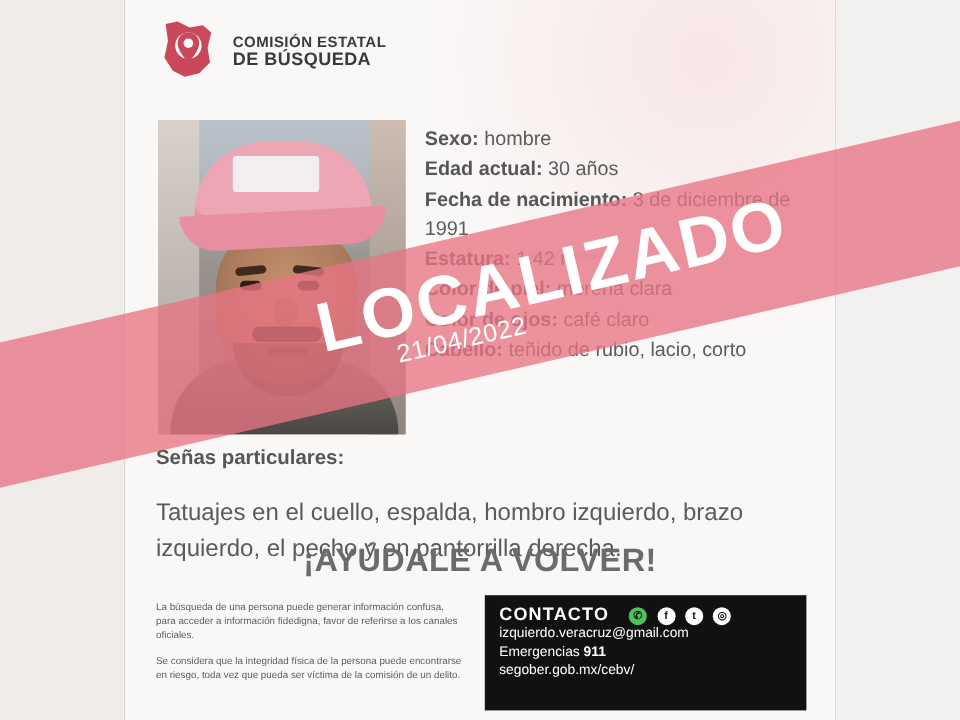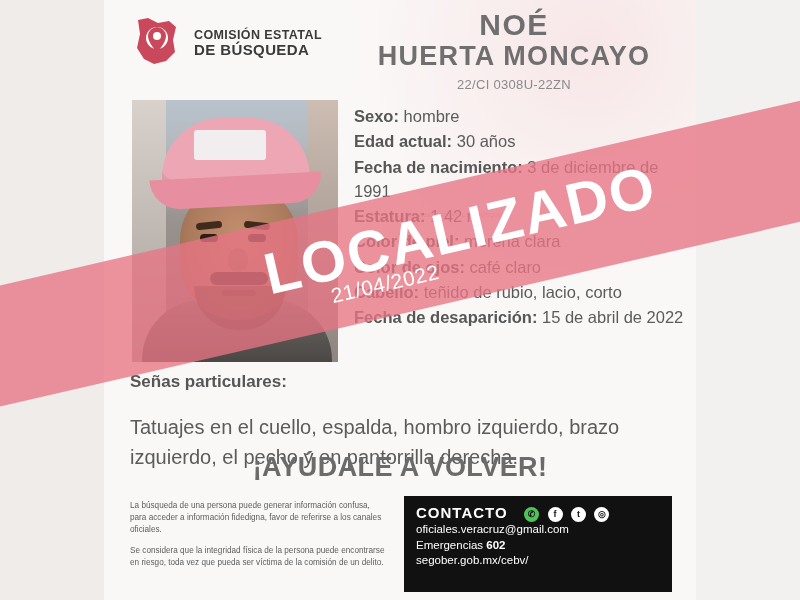--- a/index.html
+++ b/index.html
@@ -424,25 +424,20 @@
             <path d="M29 13 a9 9 0 0 1 9 9 c0 7 -9 16 -9 16 s-9 -9 -9 -16 a9 9 0 0 1 9 -9 z" fill="#c9485c"></path>
             <circle cx="29" cy="22" r="4" fill="#ffffff"></circle>
           </svg>
         </div>
         <div class="logo-text">
           <span class="l1">COMISIÓN ESTATAL</span>
           <span class="l2">DE BÚSQUEDA</span>
         </div>
       </div>
 
-      <div class="name-block">
-        <div class="name-first">NOÉ</div>
-        <div class="name-last">HUERTA MONCAYO</div>
-        <div class="case-id">22/CI 0308U-22ZN</div>
-      </div>
     </div>
 
     <div class="photo">
       <div class="bg"></div>
       <div class="wall-l"></div>
       <div class="wall-r"></div>
       <div class="body"></div>
       <div class="face"></div>
       <div class="brow-l"></div>
       <div class="brow-r"></div>
@@ -479,24 +474,20 @@
         <span>morena clara</span>
       </div>
       <div class="row">
         <b>Color de ojos:</b>
         <span>café claro</span>
       </div>
       <div class="row">
         <b>Cabello:</b>
         <span>teñido de rubio, lacio, corto</span>
       </div>
-      <div class="row">
-        <b>Fecha de desaparición:</b>
-        <span>15 de abril de 2022</span>
-      </div>
     </div>
 
     <div class="signs">
       <div class="title">Señas particulares:</div>
       <div class="body">Tatuajes en el cuello, espalda, hombro izquierdo, brazo izquierdo, el pecho y en pantorrilla derecha.</div>
     </div>
 
     <div class="cta">¡AYÚDALE A VOLVER!</div>
 
     <div class="footer">
@@ -505,24 +496,24 @@
         <p>Se considera que la integridad física de la persona puede encontrarse en riesgo, toda vez que pueda ser víctima de la comisión de un delito.</p>
       </div>
       <div class="contact">
         <span class="ctitle">CONTACTO</span>
         <span class="social">
           <span class="wa">✆</span>
           <span class="fb">f</span>
           <span class="tw">t</span>
           <span class="ig">◎</span>
         </span>
-        <div class="line">oficiales.veracruz@gmail.com</div>
+        <div class="line">izquierdo.veracruz@gmail.com</div>
         <div class="line">
           <span>Emergencias</span>
-          <b>602</b>
+          <b>911</b>
         </div>
         <div class="line">segober.gob.mx/cebv/</div>
       </div>
     </div>
 
     <div class="watermark">COMISIÓN ESTATAL DE BÚSQUEDA</div>
   </div>
 
   <div class="banner"></div>
   <div class="banner-text">LOCALIZADO</div>

